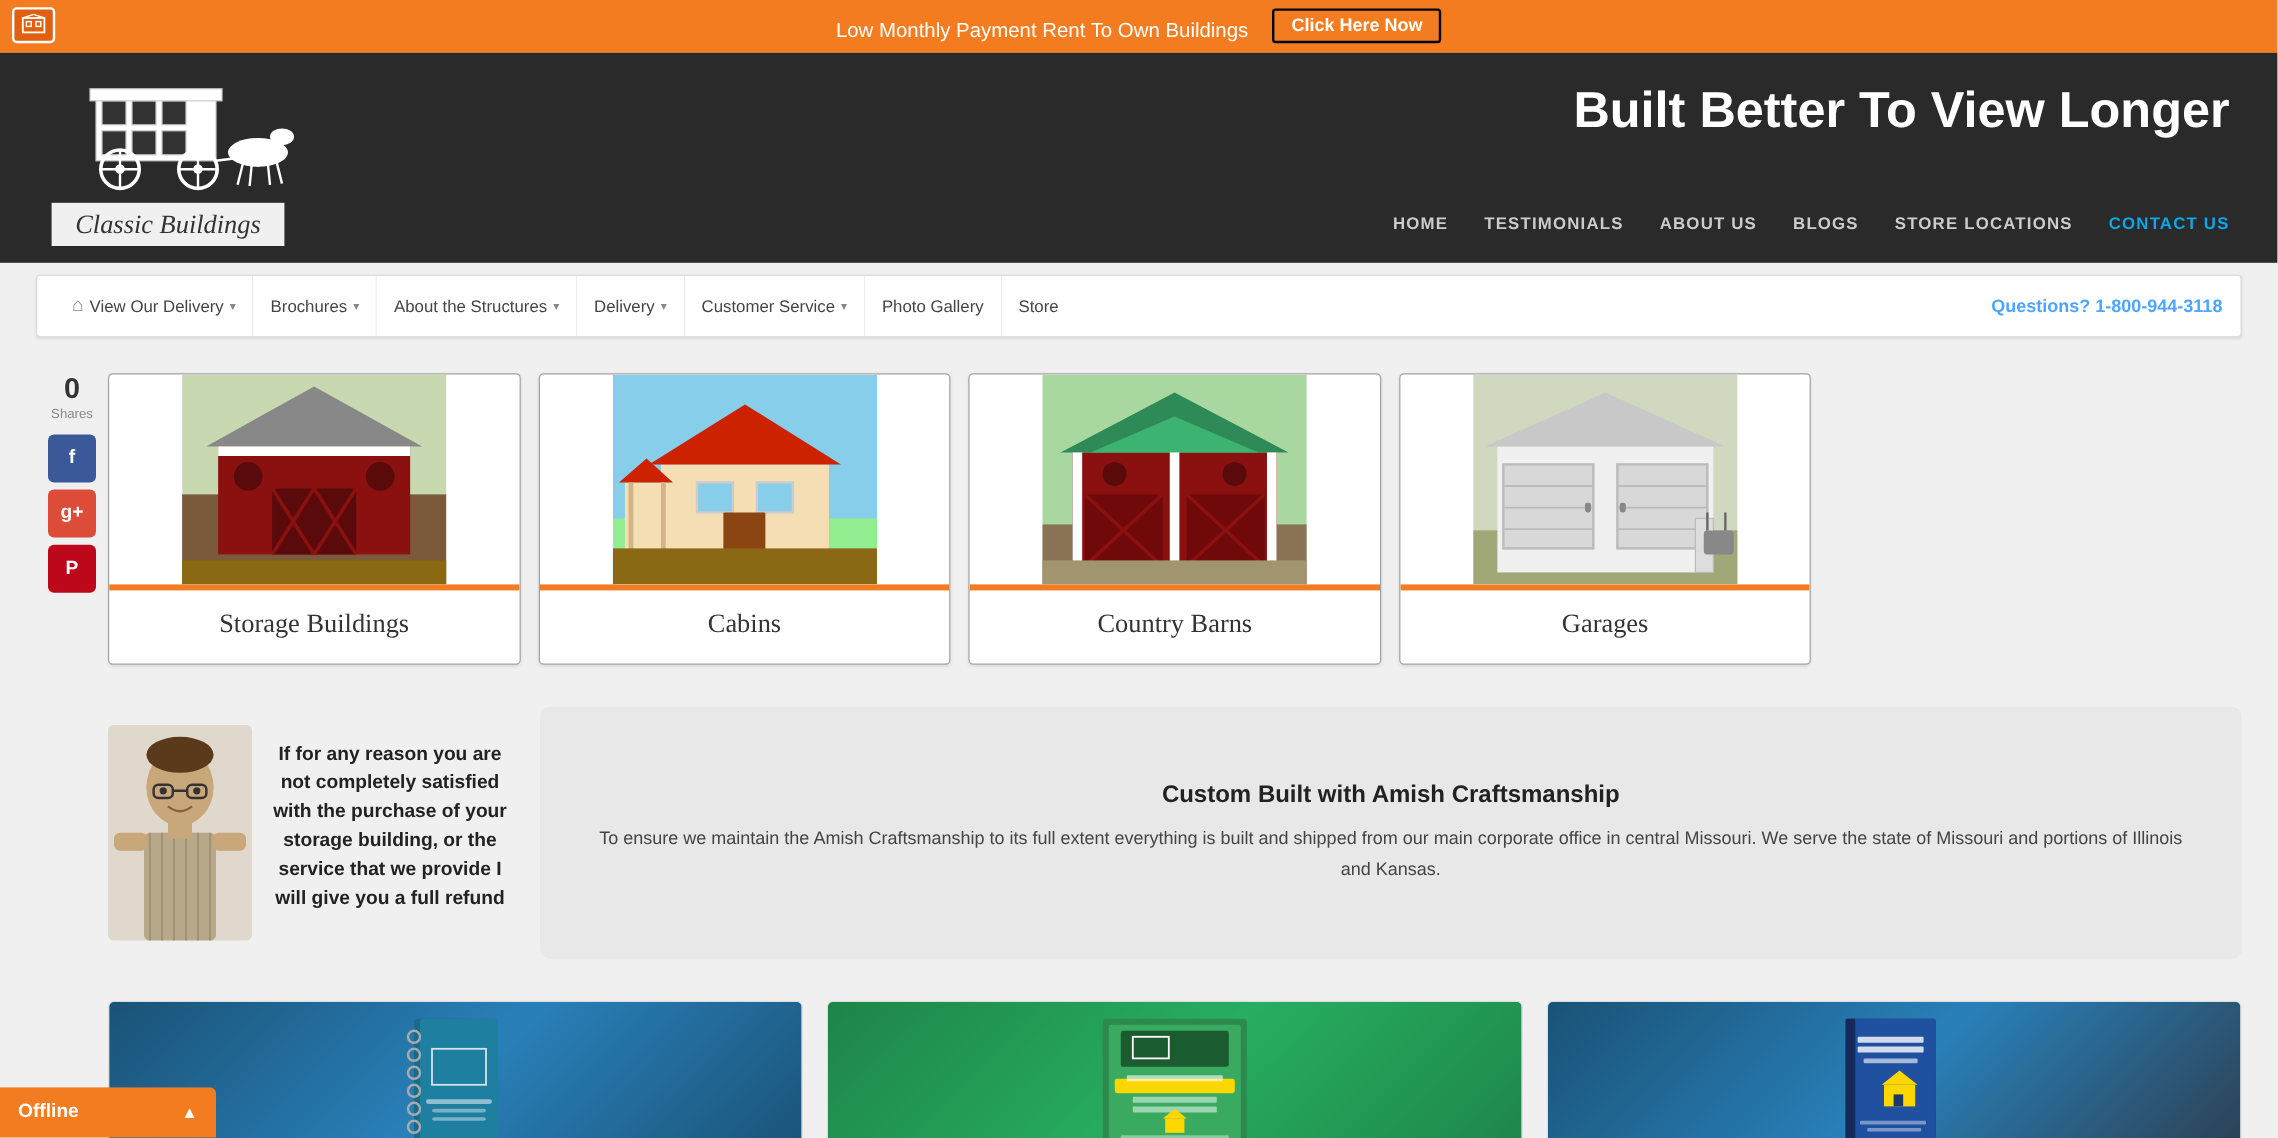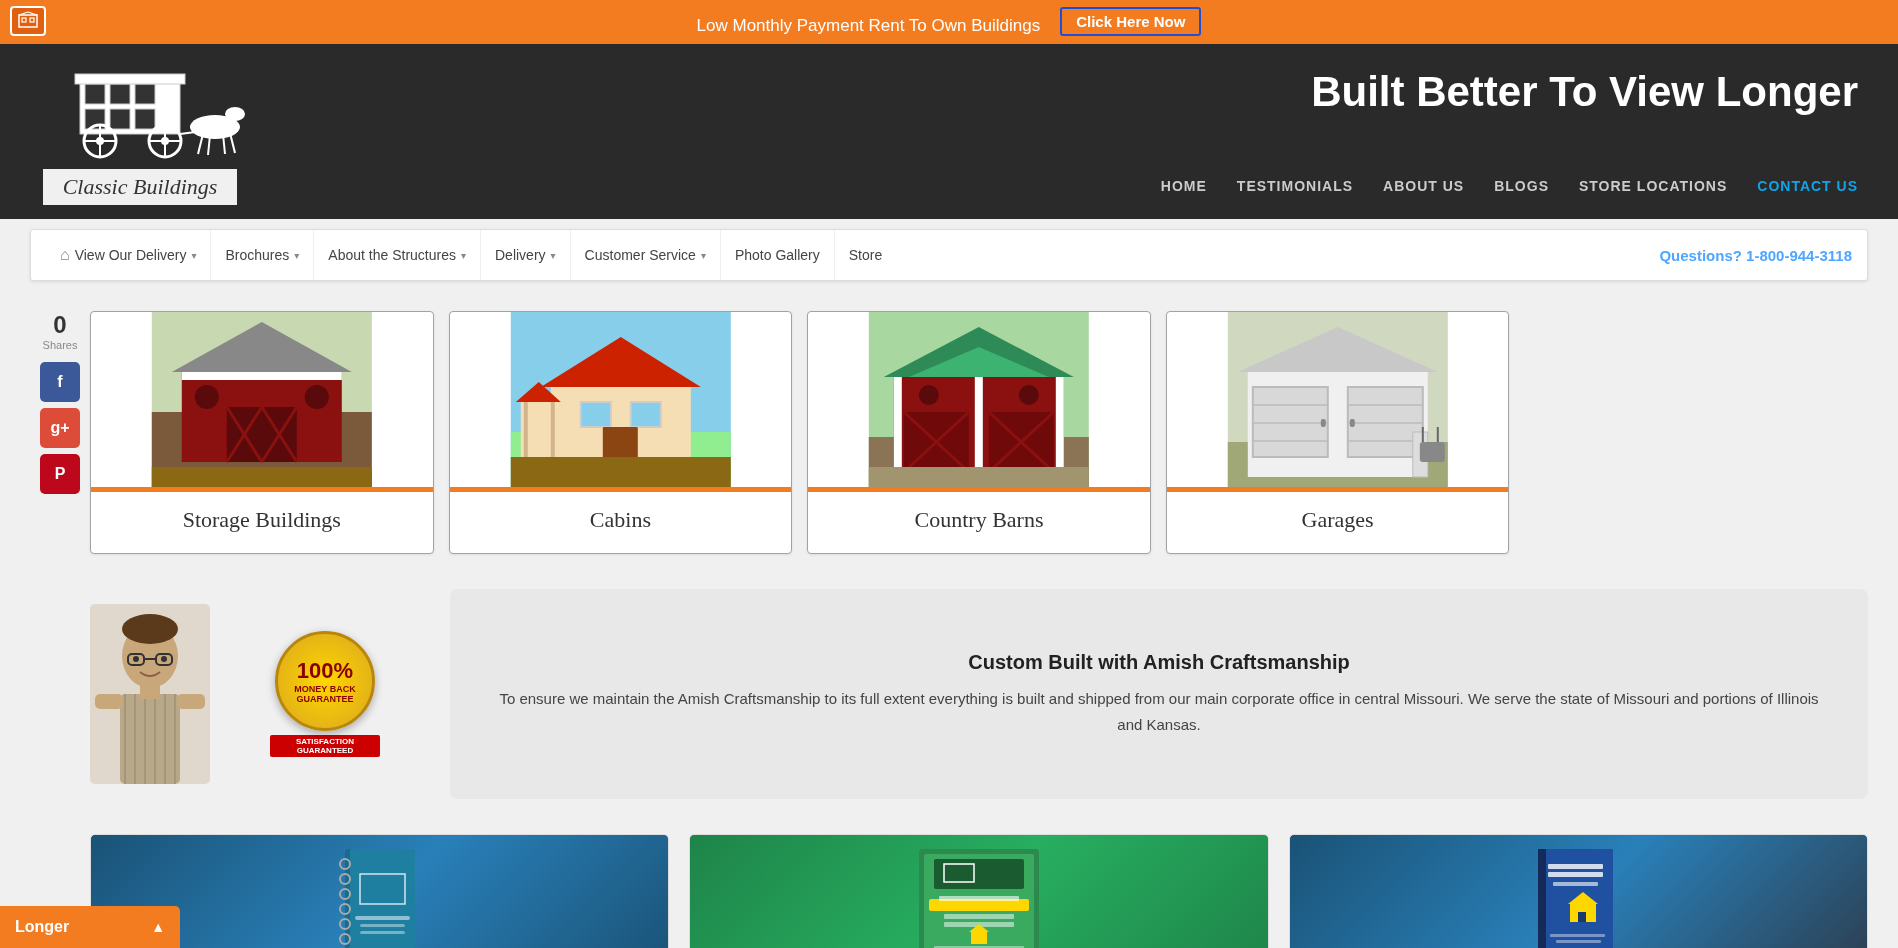--- a/index.html
+++ b/index.html
@@ -30,21 +30,21 @@
       align-items: center;
       justify-content: center;
       font-size: 18px;
       color: white;
     }
     .top-banner-text {
       font-size: 17px;
       font-weight: 500;
     }
     .top-banner-btn {
-      border: 2px solid #1d4ed8;
+      border: 2px solid #000000;
       background: transparent;
       color: white;
       padding: 4px 14px;
       font-size: 15px;
       cursor: pointer;
       border-radius: 3px;
       font-weight: 600;
     }
 
     
@@ -617,27 +617,21 @@
 
         <path d="M 50 68 Q 60 76 70 68" fill="none" stroke="#8B6040" stroke-width="2"></path>
 
         <rect x="50" y="80" width="20" height="15" fill="#c8a87a"></rect>
 
         <rect x="5" y="90" width="28" height="15" fill="#c8a87a" rx="5"></rect>
         <rect x="87" y="90" width="28" height="15" fill="#c8a87a" rx="5"></rect>
       </svg>
     </div>
     <div class="guarantee-text-area">
-      <div style="display:flex; flex-direction:column; align-items:center;">
-        <div class="guarantee-badge">
-          <span class="badge-100">100%</span>
-          <span class="badge-money">MONEY BACK<br>GUARANTEE</span>
-        </div>
-        <div class="badge-ribbon">SATISFACTION GUARANTEED</div>
-      </div>
+      <div class="guarantee-text">If for any reason you are not completely satisfied with the purchase of your storage building, or the service that we provide I will give you a full refund</div>
     </div>
   </div>
 
   <div class="amish-box">
     <div class="amish-title">Custom Built with Amish Craftsmanship</div>
     <div class="amish-text">To ensure we maintain the Amish Craftsmanship to its full extent everything is built and shipped from our main corporate office in central Missouri. We serve the state of Missouri and portions of Illinois and Kansas.</div>
   </div>
 </div>
 
 <div class="brochure-section">
@@ -701,15 +695,15 @@
       <rect x="42" y="60" width="26" height="18" fill="#FFD700"></rect>
       <rect x="50" y="68" width="8" height="10" fill="#1a3a6a"></rect>
 
       <rect x="22" y="90" width="55" height="3" fill="white" opacity="0.4" rx="1"></rect>
       <rect x="28" y="96" width="45" height="3" fill="white" opacity="0.4" rx="1"></rect>
     </svg>
   </div>
 </div>
 
 <div class="offline-bar">
-  <span>Longer</span>
+  <span>Offline</span>
   <span class="offline-chevron">▲</span>
 </div>
 
 </body></html>

